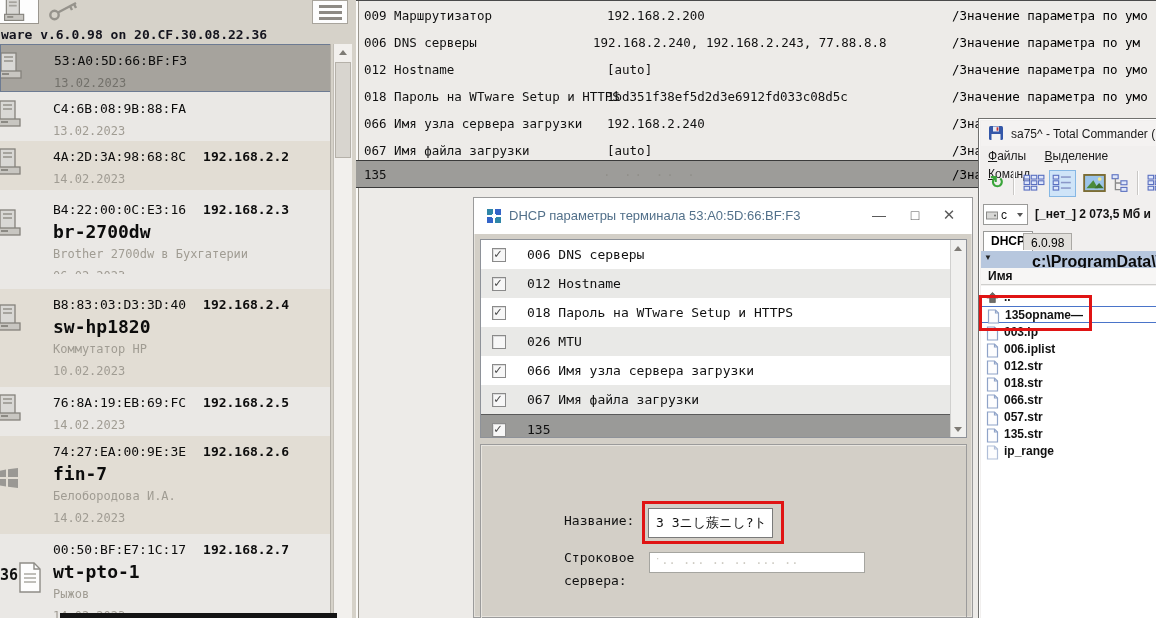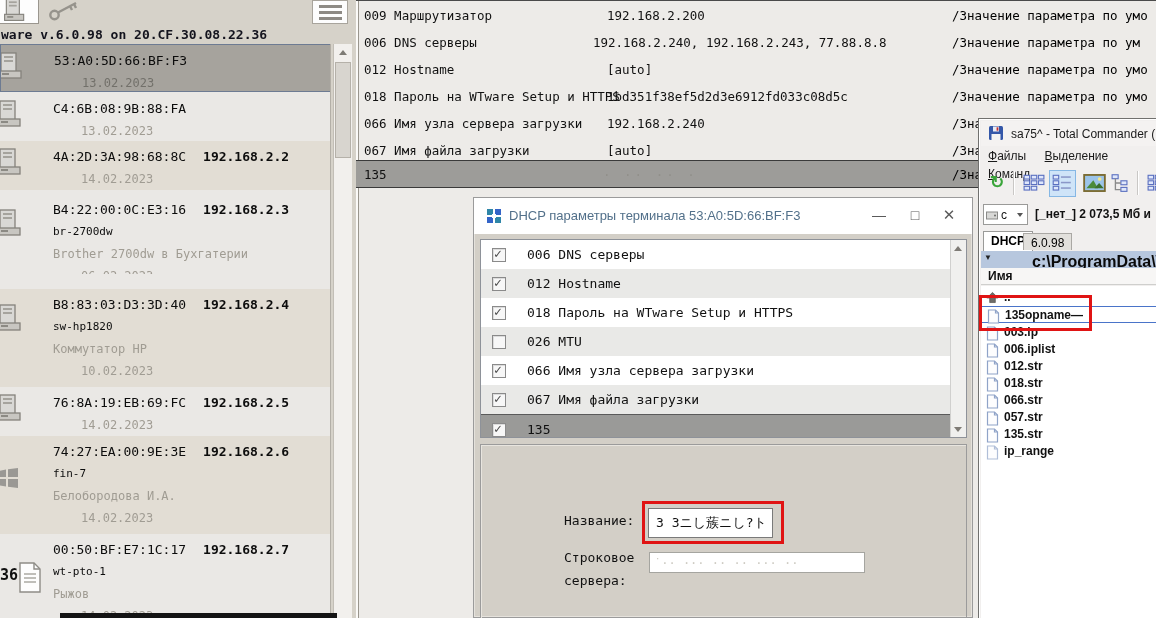--- a/index.html
+++ b/index.html
@@ -33,23 +33,23 @@
   #term-list { position:absolute; left:0; top:44px; width:331px; height:574px; overflow:hidden;
                border-right:1px solid #b3afa7; background:#eae8e5; }
   .term-item { position:absolute; left:0; width:331px; overflow:hidden; cursor:pointer; }
   .term-item.light { background:#eae8e5; }
   .term-item.beige { background:#e2ddd4; }
   .term-item.sel { background:#a6a39d; border:1px solid #6d7b92; }
   .term-icon { position:absolute; left:-3px; top:6px; }
   .ti-text { margin-left:53px; padding-top:5px; }
   .ti-line1 { font-size:13px; line-height:22px; color:#0c0c0c; white-space:nowrap; }
   .ti-ip { font-weight:bold; margin-left:17px; }
-  .ti-host { font-size:11px; font-weight:normal; line-height:22px; color:#0c0c0c; }
+  .ti-host { font-size:18px; font-weight:bold; line-height:22px; color:#0c0c0c; }
   .ti-desc { font-size:12px; line-height:22px; color:#a09c93; }
-  .ti-date { font-size:12px; line-height:22px; color:#a09c93;margin-left:28px; }
+  .ti-date { font-size:12px; line-height:22px; color:#a09c93; }
   .term-item.sel .ti-date { color:#72706a; }
 
   
   #lp-scroll { position:absolute; left:333px; top:44px; width:19px; height:574px;
                background:#f2f0ed; border-left:1px solid #c2beb6; }
   .sb-btn { position:absolute; left:0; width:18px; height:17px; background:#f2f0ed; }
   .tri-up { position:absolute; left:5px; top:6px; width:0; height:0;
             border-left:4px solid transparent; border-right:4px solid transparent; border-bottom:5px solid #7e7b75; }
   .tri-down { position:absolute; left:5px; top:6px; width:0; height:0;
             border-left:4px solid transparent; border-right:4px solid transparent; border-top:5px solid #7e7b75; }

